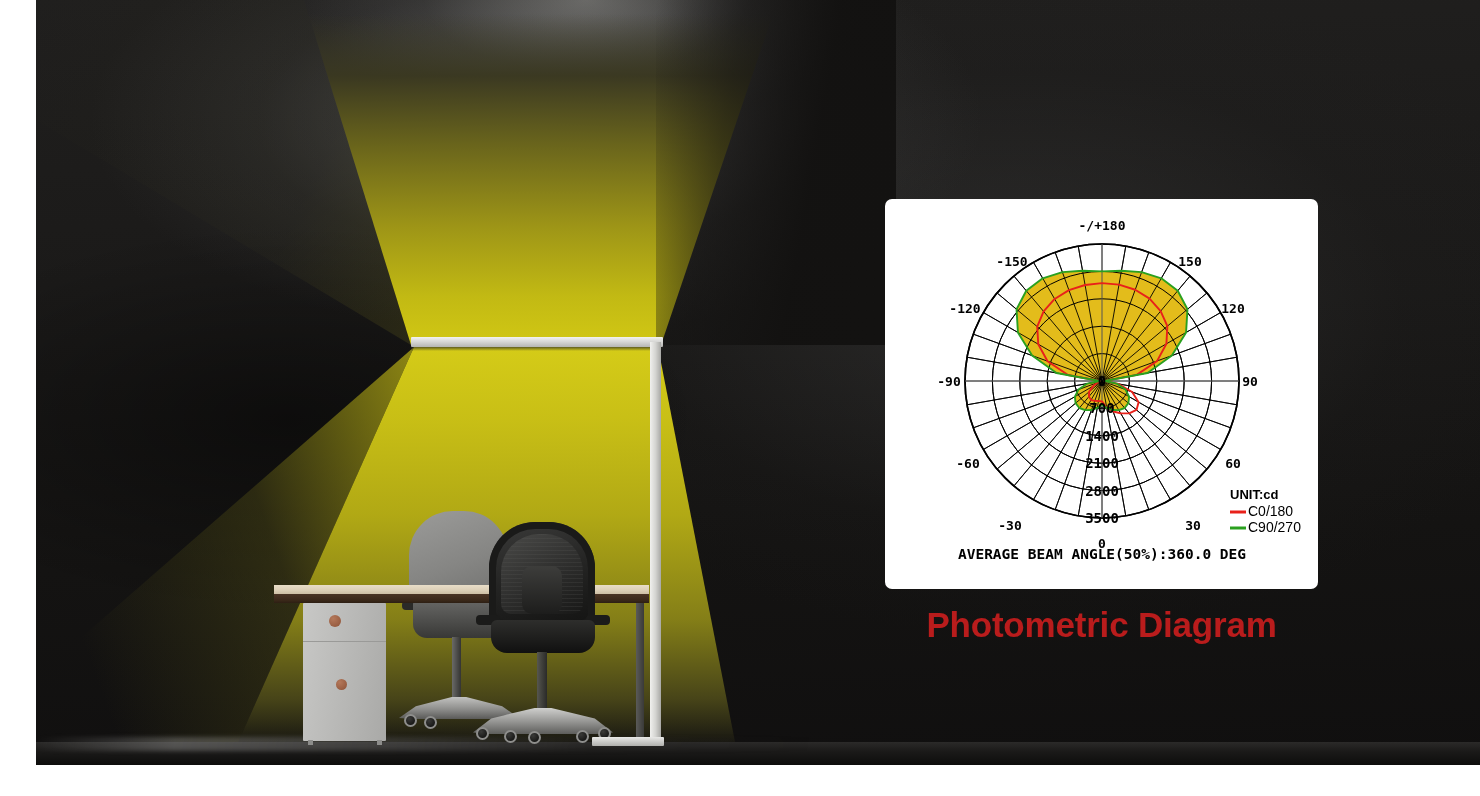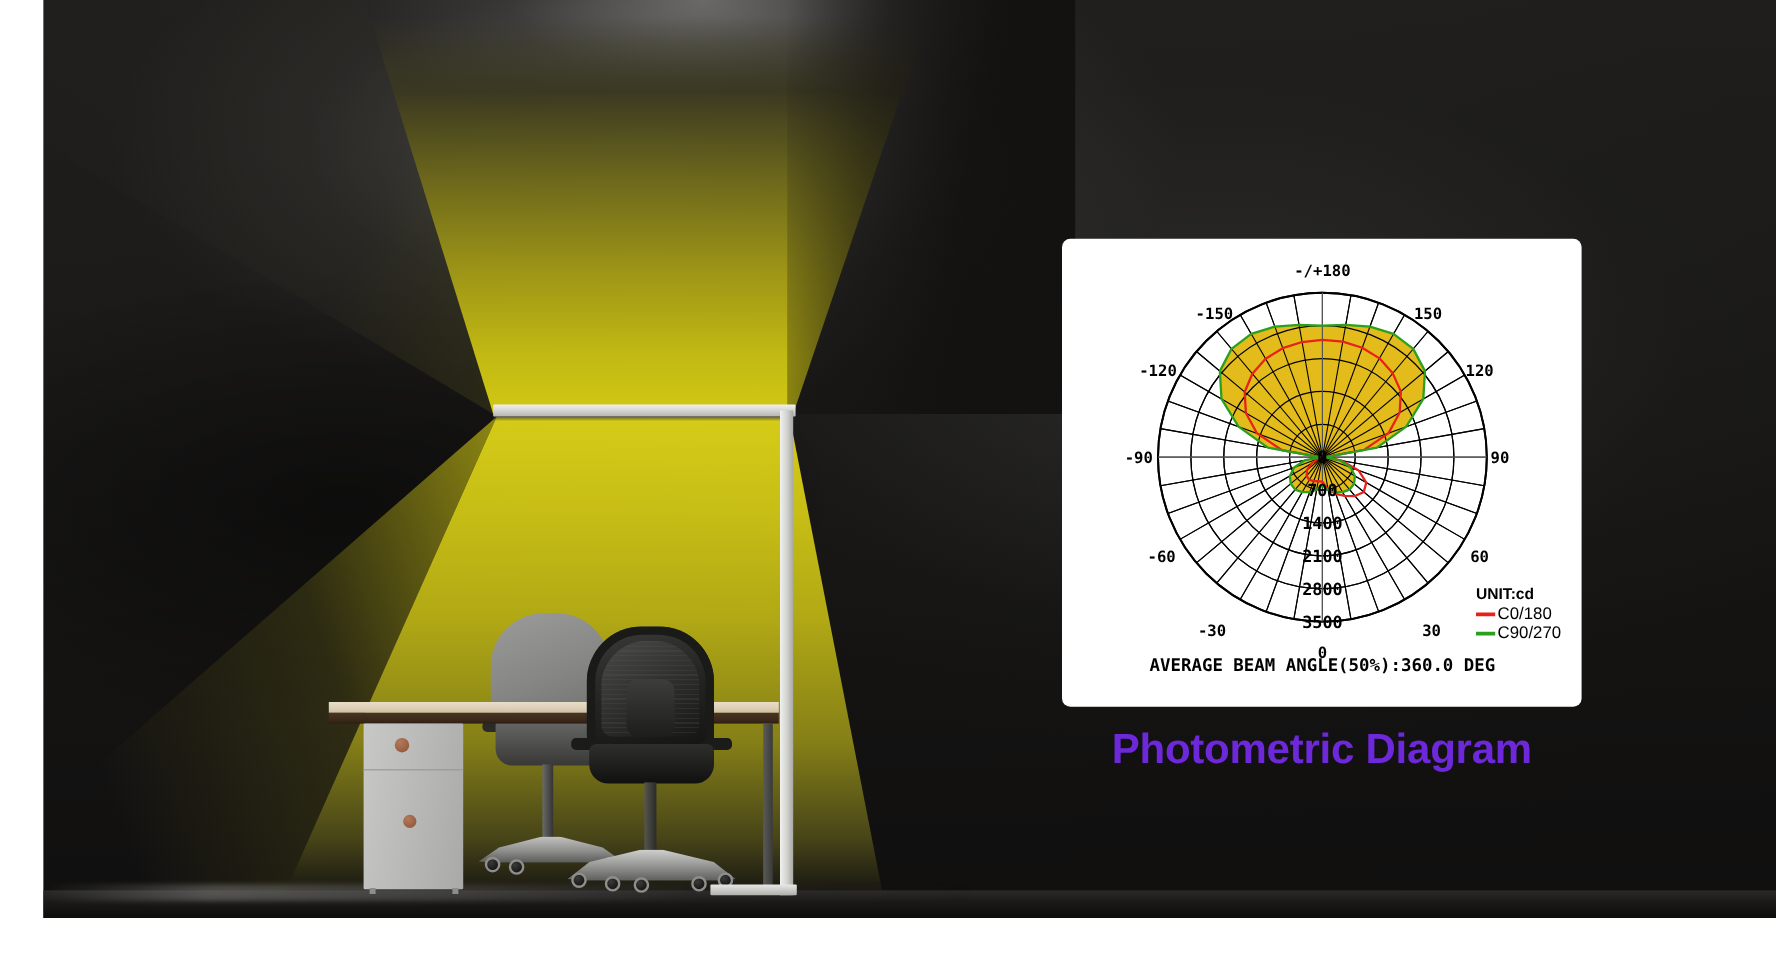--- a/index.html
+++ b/index.html
@@ -184,21 +184,21 @@
 
   
   .panel {
     position:absolute; left:849px; top:199px; width:433px; height:390px;
     background:#ffffff; border-radius:7px;
   }
   .chart-svg { position:absolute; left:0; top:0; }
 
   .caption {
     position:absolute; left:849px; top:605px; width:433px;
-    text-align:center; color:#6d28d9; font-size:35px; font-weight:bold;
+    text-align:center; color:#b91c1c; font-size:35px; font-weight:bold;
     letter-spacing:-0.2px;
     font-family:"Liberation Sans", sans-serif;
   }
 </style>
 </head>
 <body>
 
 <div id="stage">
 
   <div class="scene">

